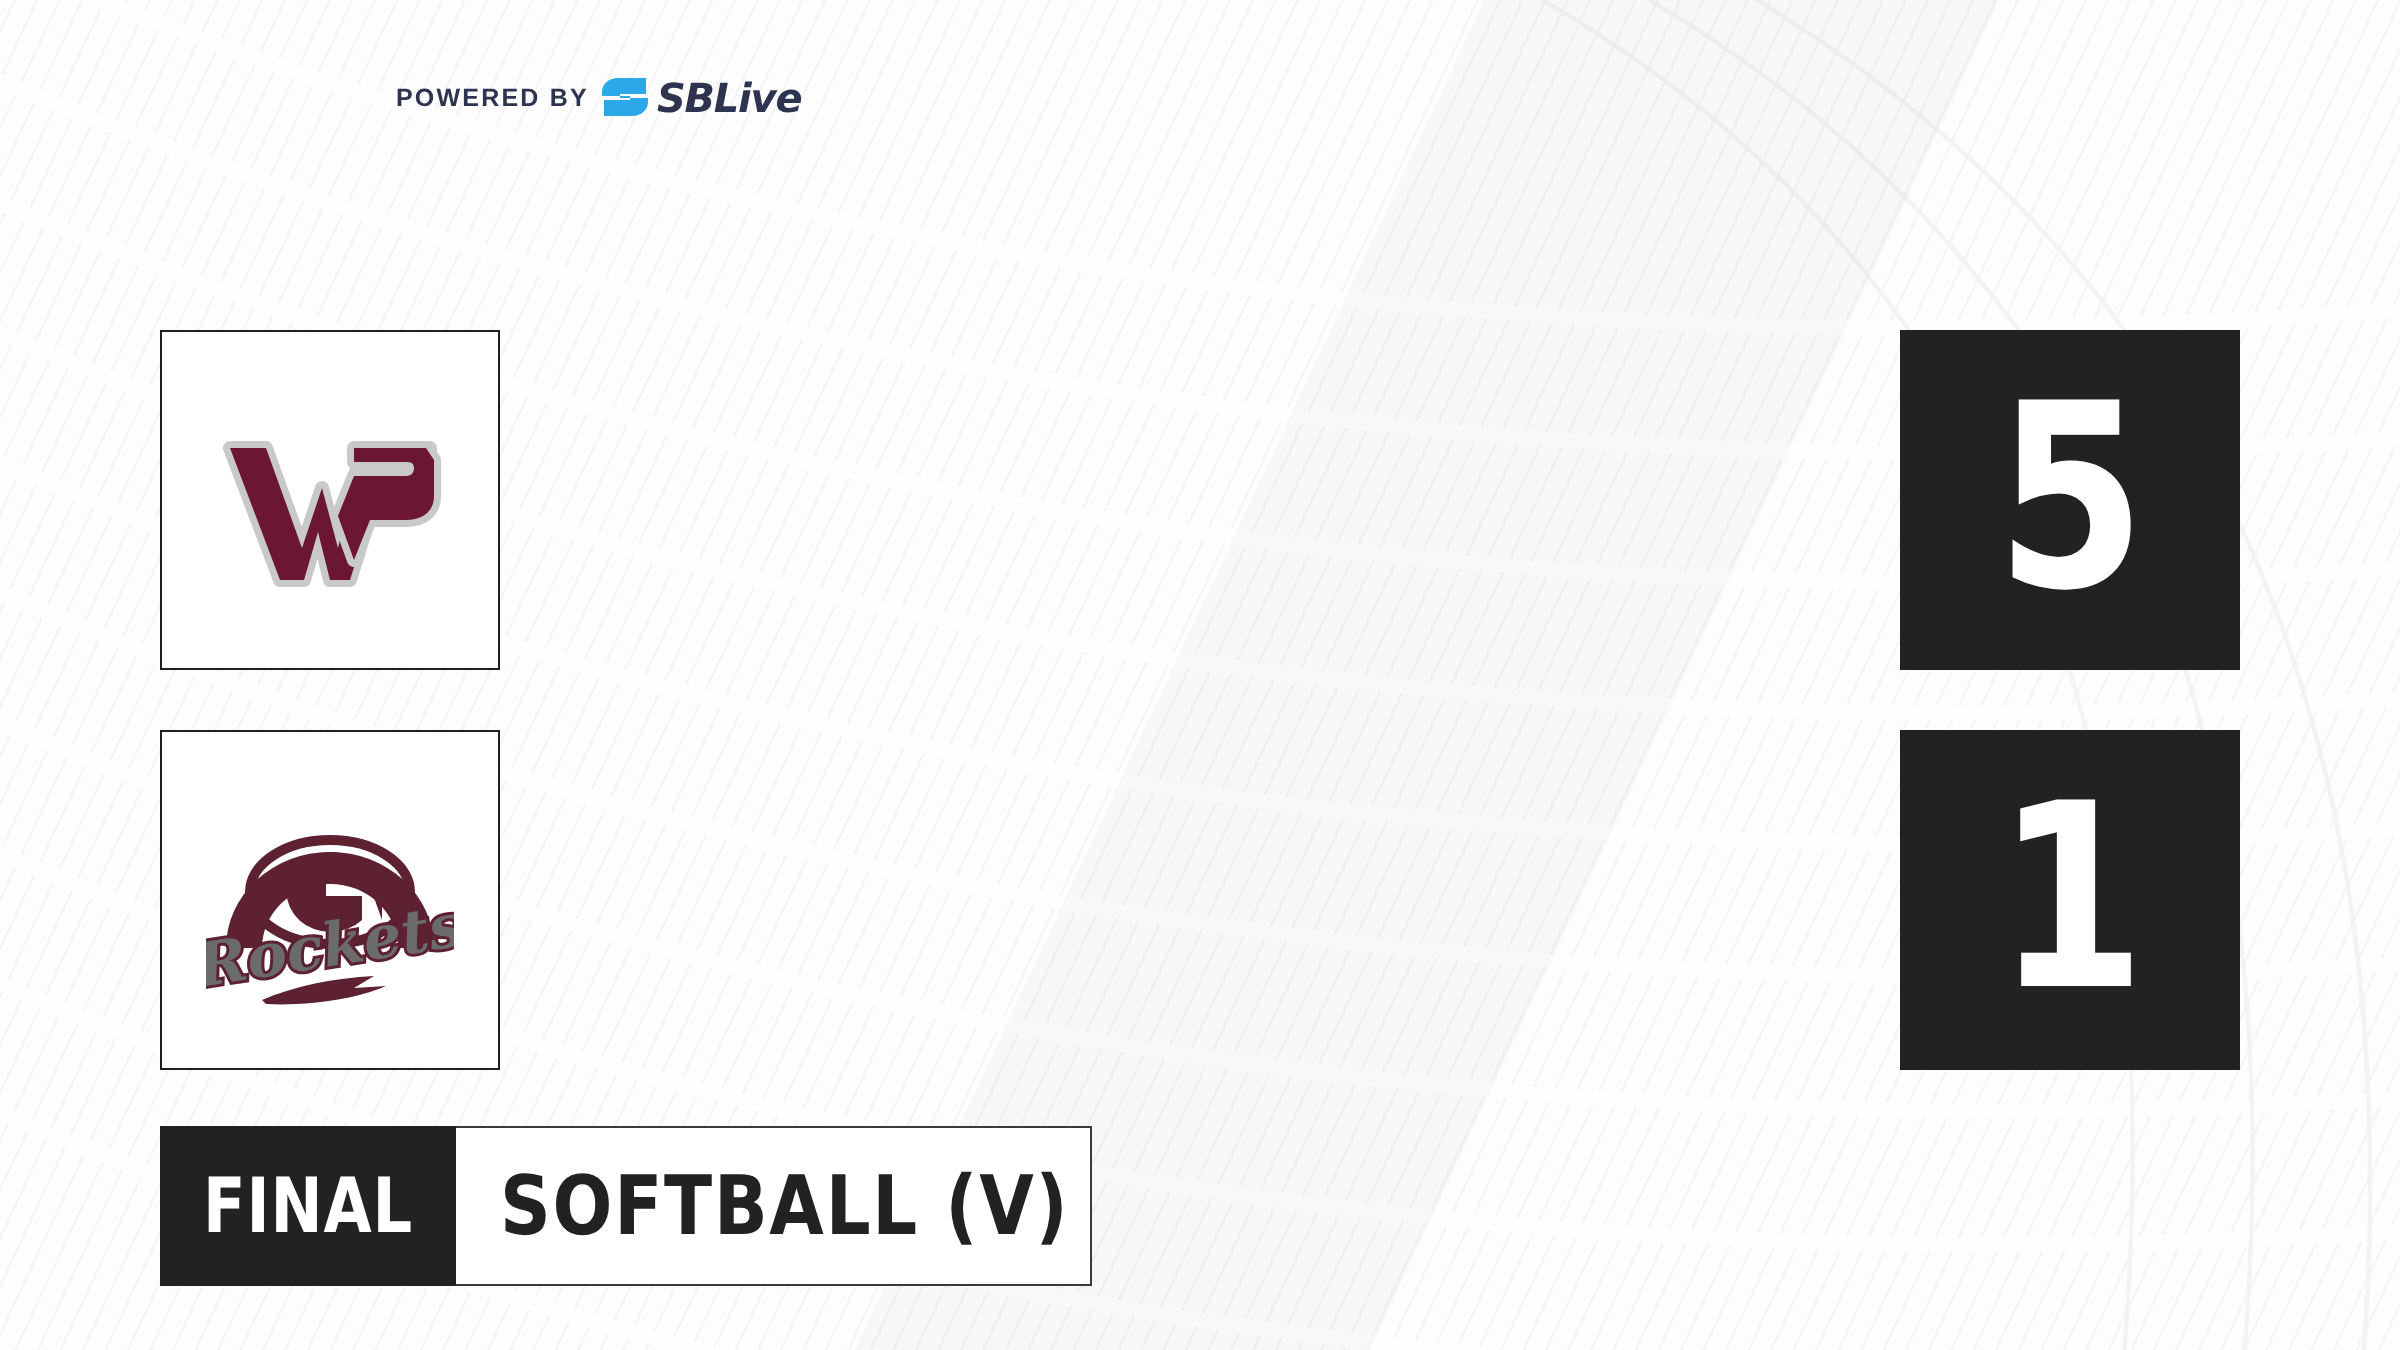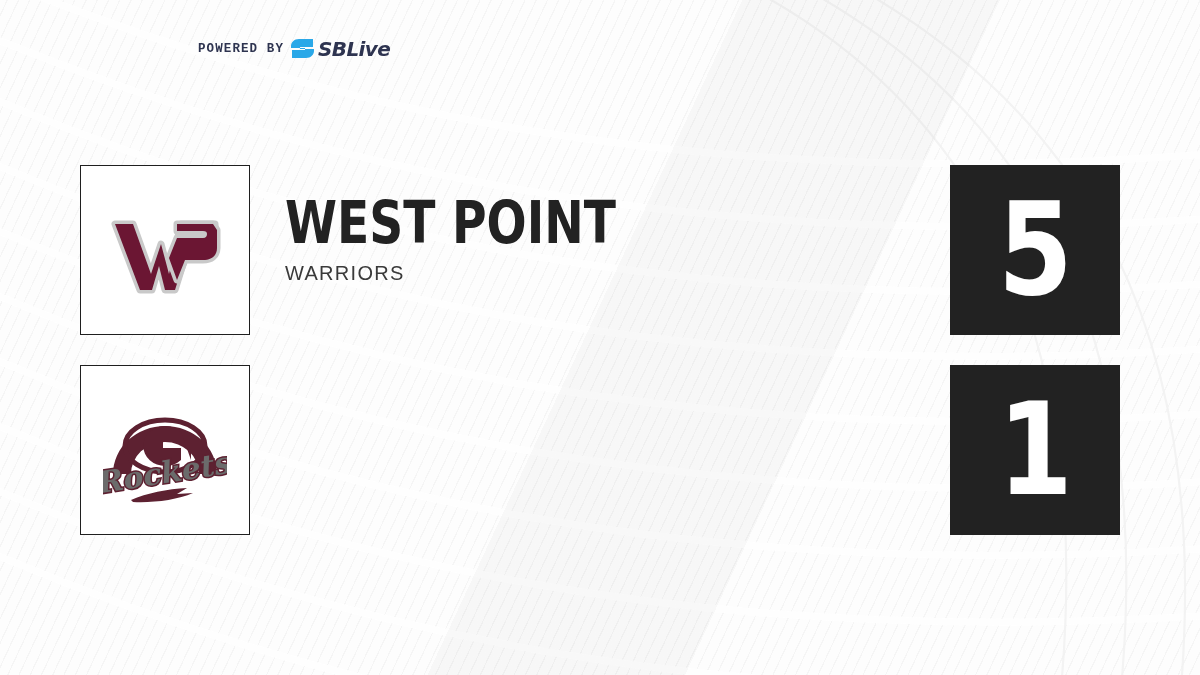--- a/index.html
+++ b/index.html
@@ -58,21 +58,21 @@
     font-weight:bold; font-size:17px; line-height:17px;
     letter-spacing:0.4px;
     transform:scaleX(1.06);
   }
   #brand-pin-label span { display:block; }
   #brand-sub {
     display:flex; align-items:center; gap:7px;
     margin-top:6px; margin-left:118px;
   }
   #powered-by-text {
-    font-family:Liberation Mono, monospace;
+    font-family:Liberation Sans, sans-serif;
     font-weight:bold; font-size:12.5px; letter-spacing:1.1px;
     color:#2e3450;
   }
   #sblive-lockup { display:flex; align-items:flex-start; gap:3px; }
   #sblive-text {
     font-family:"DejaVu Sans", sans-serif;
     font-weight:bold; font-style:italic; font-size:20px;
     letter-spacing:-0.6px; color:#2e3450; line-height:1;
   }
 
@@ -184,24 +184,20 @@
     <div class="team-logo-box">
       <svg class="team-logo-art" viewBox="0 0 124 124" aria-hidden="true">
         <g transform="translate(4,30)">
           <path d="M8 6 L26 6 L44 56 L54 26 L62 56 L74 6 L108 6 L108 14 L86 14 L68 72 L58 72 L52 48 L45 72 L33 72 Z" fill="none" stroke="#c9c9c9" stroke-width="7" stroke-linejoin="round"></path>
           <path d="M8 6 L26 6 L44 56 L54 26 L62 56 L74 6 L108 6 L108 14 L86 14 L68 72 L58 72 L52 48 L45 72 L33 72 Z" fill="#6b1633"></path>
           <path d="M70 6 L106 6 L110 12 L110 30 C110 38 104 42 96 42 L78 42 L70 62 L62 40 L70 20 L96 20 C99 20 100 18 100 16 C100 14 99 13 96 13 L70 13 Z" fill="none" stroke="#c9c9c9" stroke-width="7" stroke-linejoin="round"></path>
           <path d="M70 6 L106 6 L110 12 L110 30 C110 38 104 42 96 42 L78 42 L70 62 L62 40 L70 20 L96 20 C99 20 100 18 100 16 C100 14 99 13 96 13 L70 13 Z" fill="#6b1633"></path>
         </g>
       </svg>
     </div>
-    <div class="team-info">
-      <div class="team-name">WEST POINT</div>
-      <div class="team-mascot">WARRIORS</div>
-    </div>
     <div class="score-box">
       <div class="score-value">5</div>
     </div>
   </div>
 
   <div class="team-row" id="team-row-1">
     <div class="team-logo-box">
       <svg class="team-logo-art" viewBox="0 0 124 124" aria-hidden="true">
         <path d="M10 86 A52 48 0 0 1 114 86 L96 86 A34 32 0 0 0 28 86 Z" fill="#5d2131"></path>
         <ellipse cx="62" cy="58" rx="40" ry="26" fill="none" stroke="#5d2131" stroke-width="5"></ellipse>
@@ -210,14 +206,22 @@
           <text x="62" y="95" text-anchor="middle" font-family="DejaVu Serif, serif" font-style="italic" font-weight="bold" font-size="30" fill="#6b6b6b" stroke="#5d2131" stroke-width="3" paint-order="stroke">Rockets</text>
         </g>
         <path d="M28 112 C44 105 64 101 84 100 L74 106 L90 105 C74 112 50 115 30 114 Z" fill="#5d2131"></path>
       </svg>
     </div>
     <div class="score-box">
       <div class="score-value">1</div>
     </div>
   </div>
 
+  <div id="status-bar">
+    <div id="status-state-box">
+      <div id="status-state-text">FINAL</div>
+    </div>
+    <div id="status-sport-box">
+      <div id="status-sport-text">SOFTBALL (V)</div>
+    </div>
+  </div>
 
 </div>
 
 </body></html>

